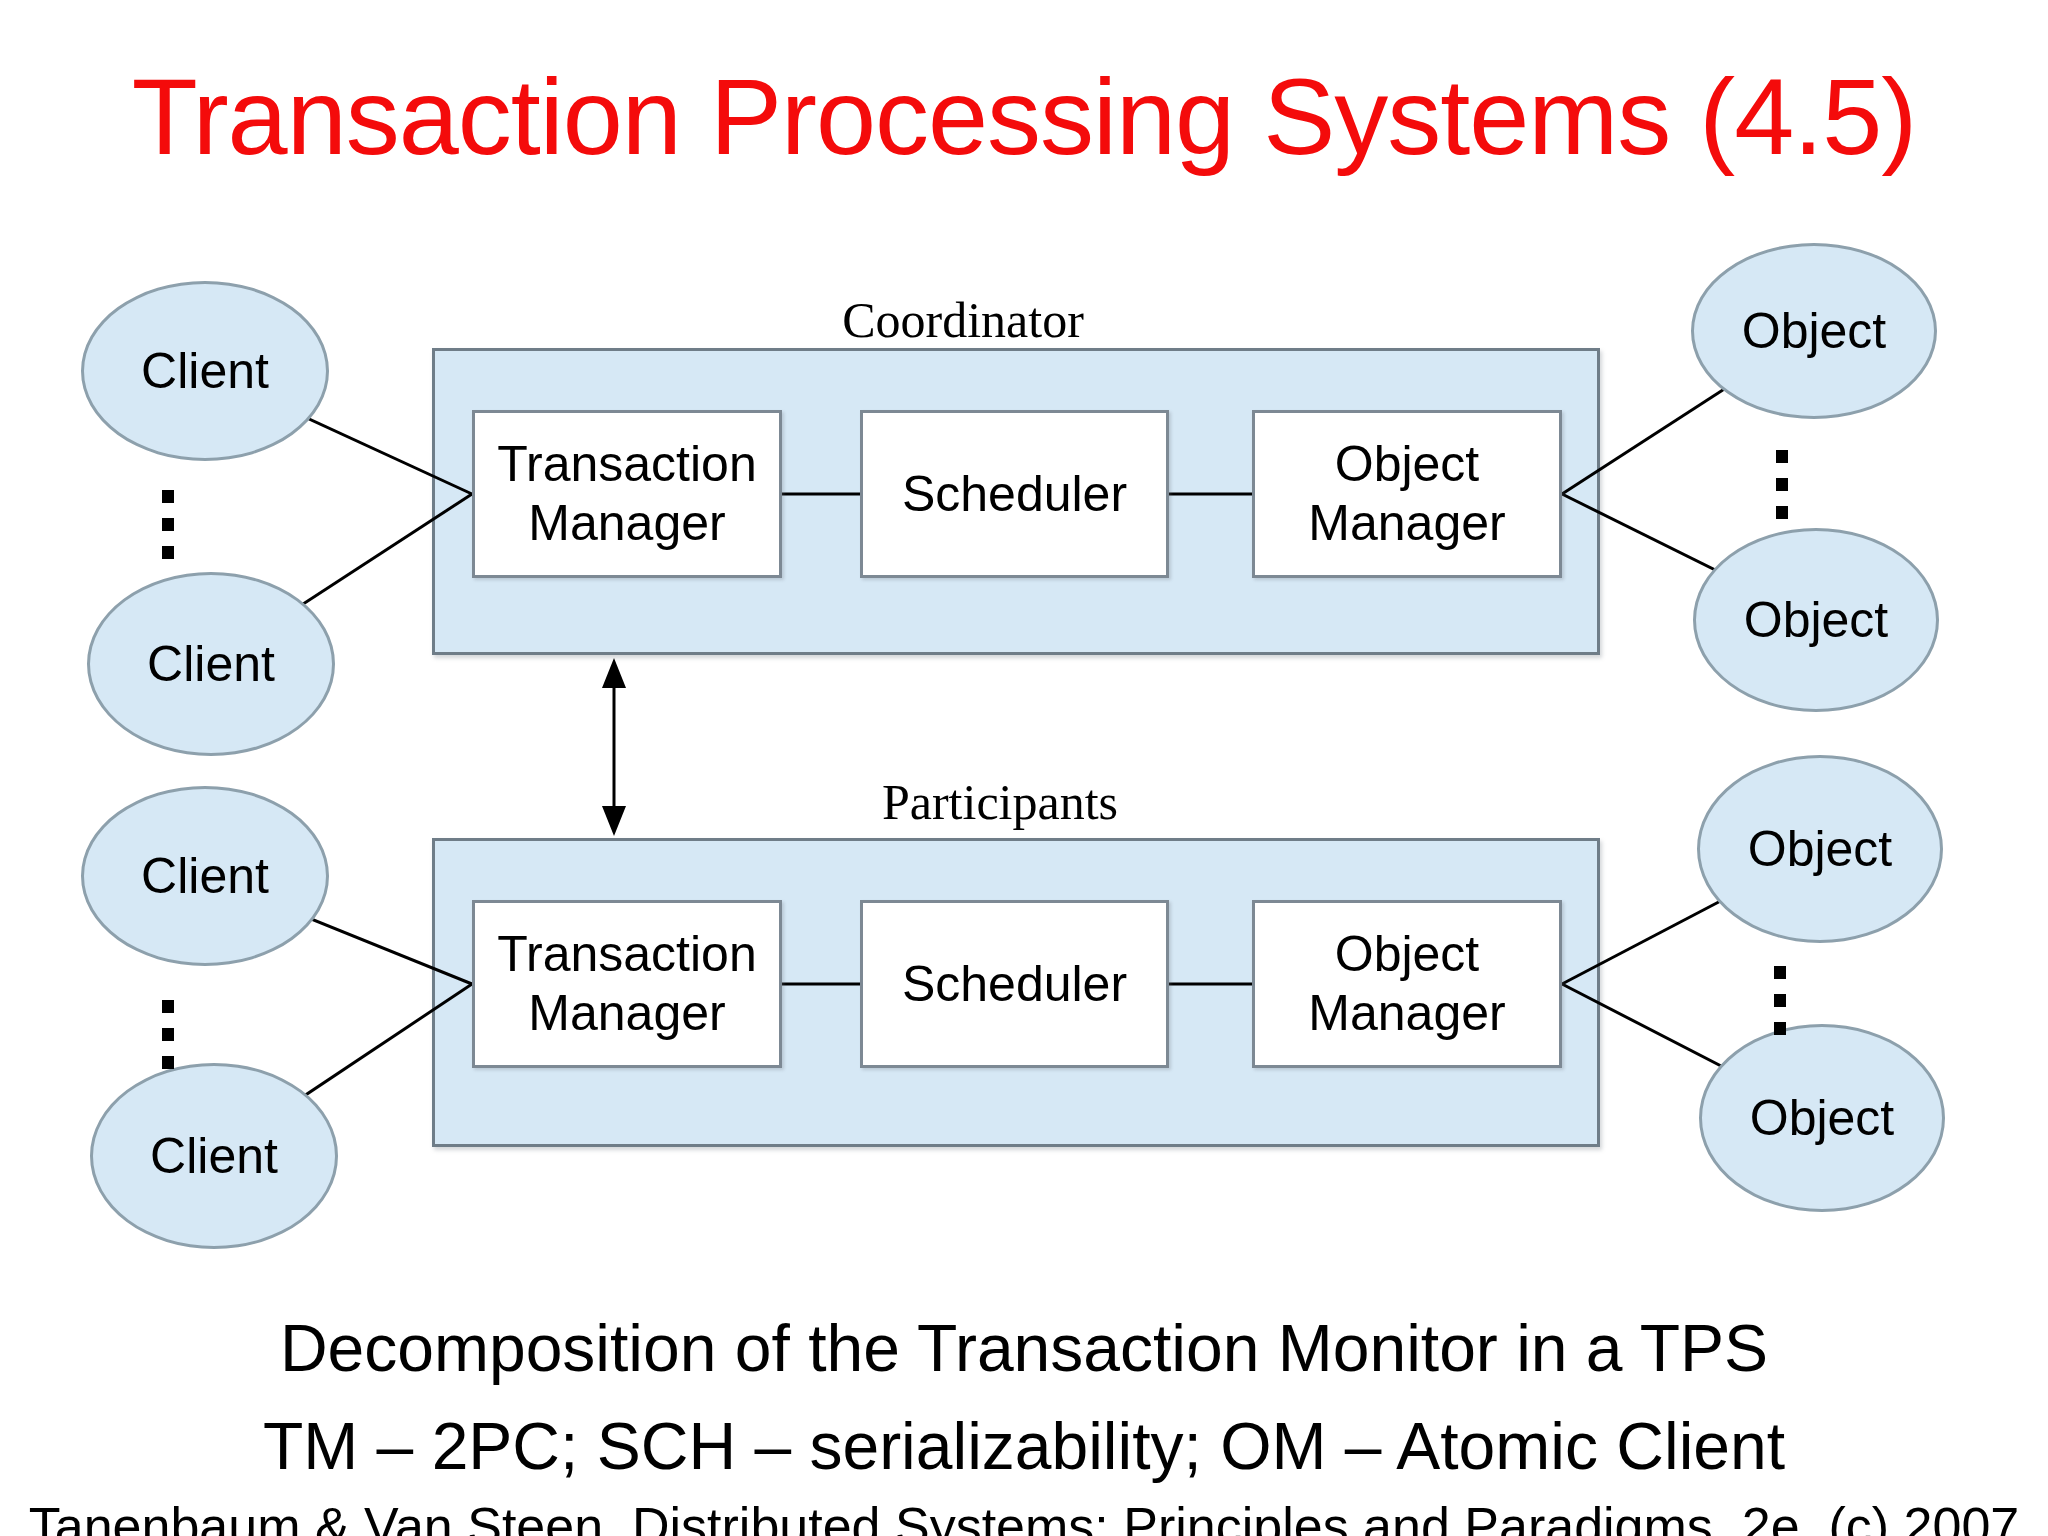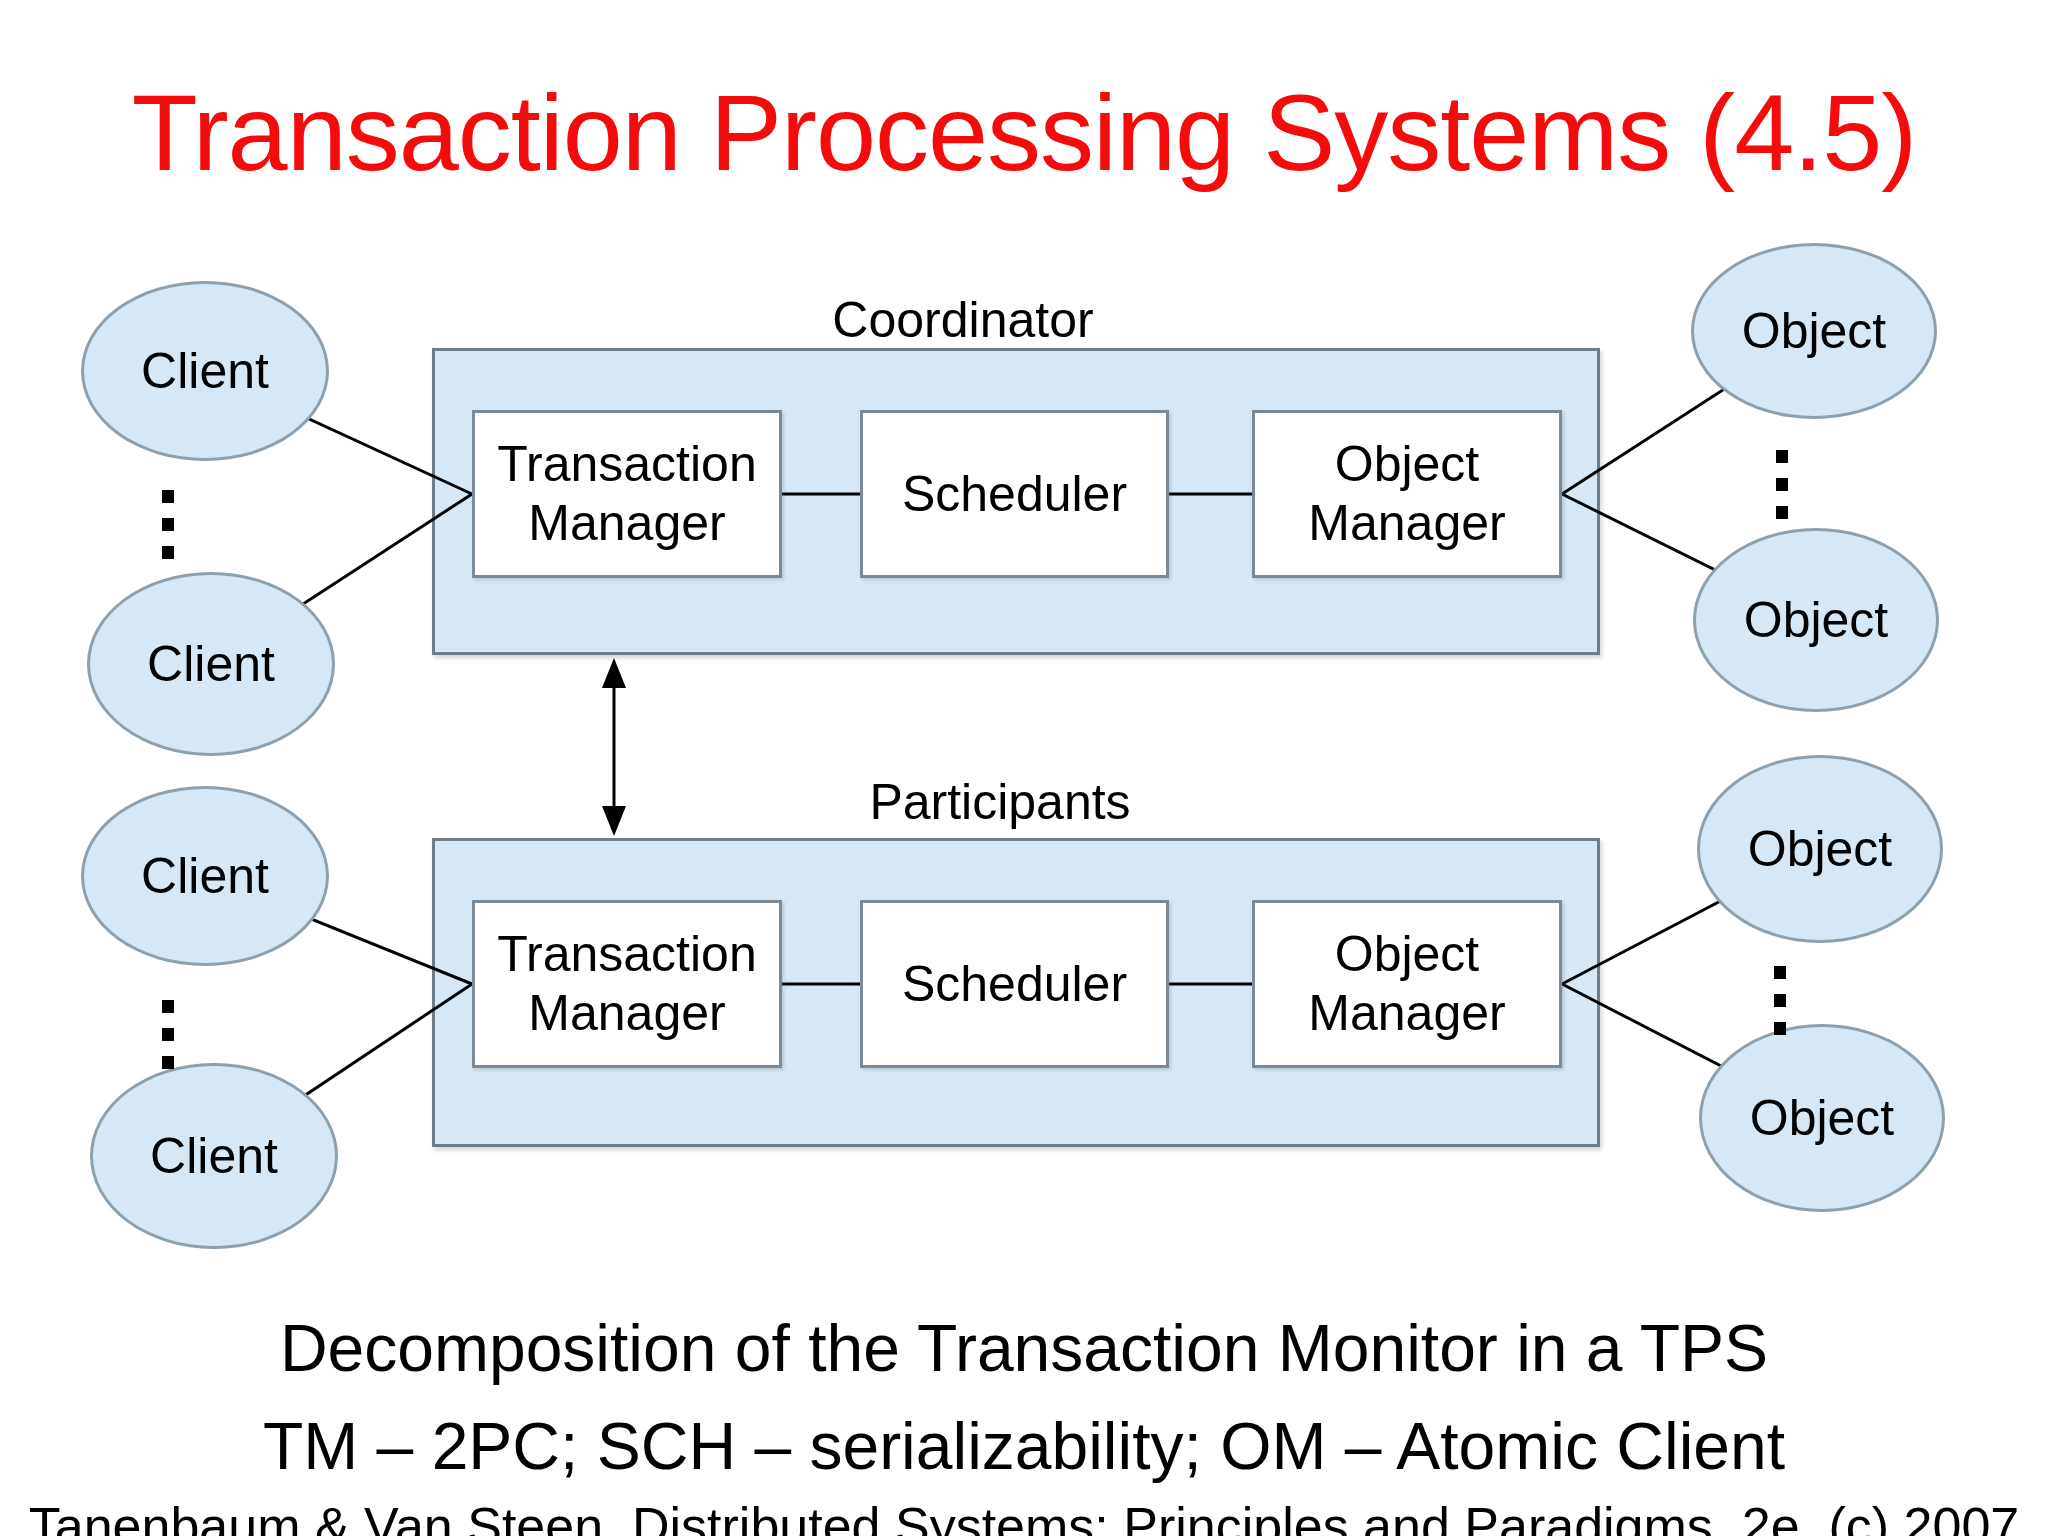--- a/index.html
+++ b/index.html
@@ -13,26 +13,25 @@
   *{box-sizing:border-box;margin:0;padding:0;}
   html,body{background:#ffffff;}
   body{width:2048px;height:1536px;font-family:"Liberation Sans",sans-serif;}
   .slide{position:relative;width:2048px;height:1536px;background:#ffffff;overflow:hidden;}
 
   .page-title{
     position:absolute;left:0;top:58px;width:2048px;
     text-align:center;color:var(--title-red);
     font-size:108px;line-height:1.1;font-weight:400;letter-spacing:-1px;
     white-space:nowrap;
-    margin-top:16px;
   }
 
   .section-label{
     position:absolute;color:var(--ink);font-size:50px;line-height:56px;
-    text-align:center;white-space:nowrap;z-index:4;
+    text-align:center;white-space:nowrap;z-index:4;font-family:Liberation Serif, serif;
   }
   #coordinator-label{left:763px;top:292px;width:400px;}
   #participants-label{left:800px;top:774px;width:400px;}
 
   .container-box{
     position:absolute;background:var(--shape-fill);
     border:3px solid var(--container-border);z-index:1;
     box-shadow:2px 3px 4px rgba(110,120,130,0.30);
   }
   #coordinator-box{left:432px;top:348px;width:1168px;height:307px;}

